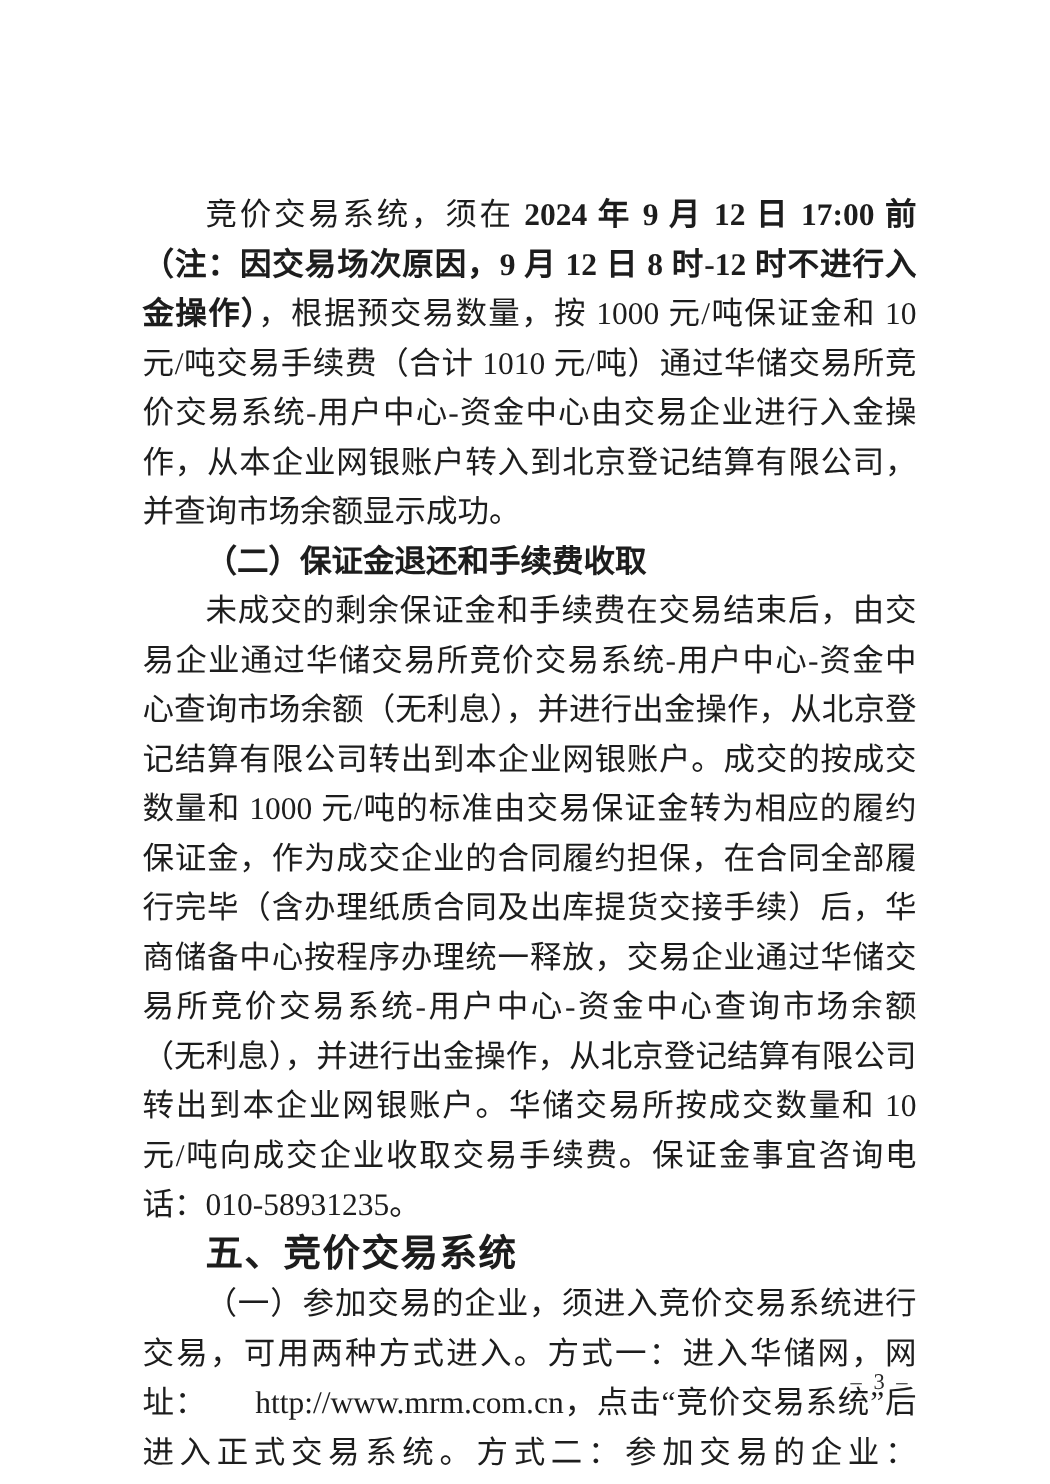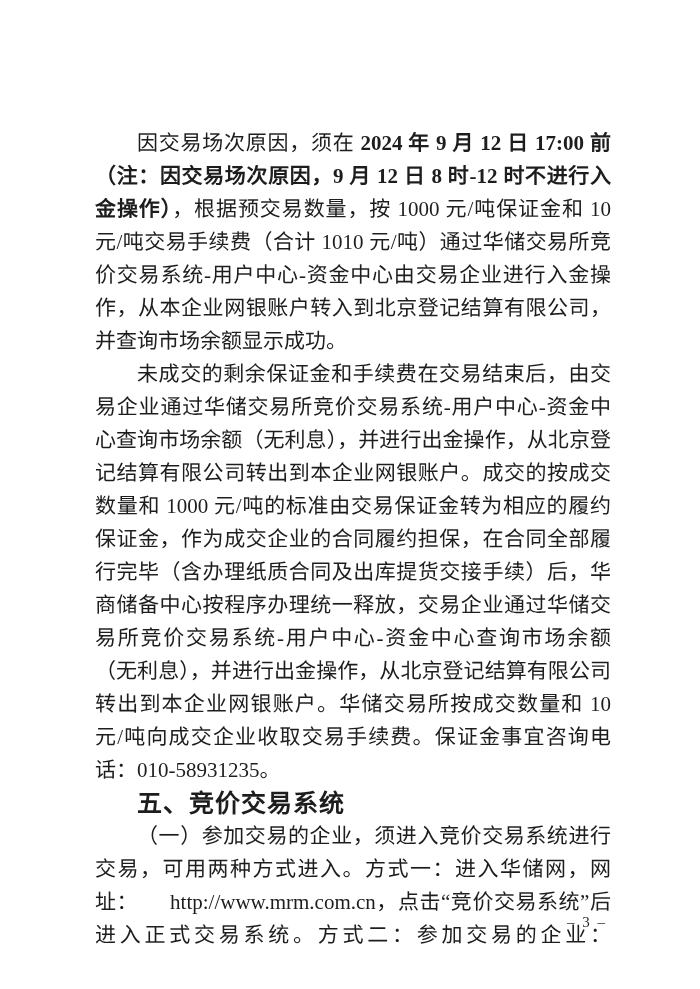--- a/index.html
+++ b/index.html
@@ -63,23 +63,24 @@
   }
 </style>
 </head>
 <body>
 
 <div class="page">
 
   <div class="doc">
 
     <p>
-      <span>因交易场次原因，须在 </span><span class="bold-run">2024 年 9 月 12 日 17:00 前（注：因交易场次原因，9 月 12 日 8 时-12 时不进行入金操作）</span><span>，根据预交易数量，按 1000 元/吨保证金和 10 元/吨交易手续费（合计 1010 元/吨）通过华储交易所竞价交易系统-用户中心-资金中心由交易企业进行入金操作，从本企业网银账户转入到北京登记结算有限公司，并查询市场余额显示成功。</span>
+      <span>竞价交易系统，须在 </span><span class="bold-run">2024 年 9 月 12 日 17:00 前（注：因交易场次原因，9 月 12 日 8 时-12 时不进行入金操作）</span><span>，根据预交易数量，按 1000 元/吨保证金和 10 元/吨交易手续费（合计 1010 元/吨）通过华储交易所竞价交易系统-用户中心-资金中心由交易企业进行入金操作，从本企业网银账户转入到北京登记结算有限公司，并查询市场余额显示成功。</span>
     </p>
 
+    <p class="sub-heading">（二）保证金退还和手续费收取</p>
 
     <p>未成交的剩余保证金和手续费在交易结束后，由交易企业通过华储交易所竞价交易系统-用户中心-资金中心查询市场余额（无利息），并进行出金操作，从北京登记结算有限公司转出到本企业网银账户。成交的按成交数量和 1000 元/吨的标准由交易保证金转为相应的履约保证金，作为成交企业的合同履约担保，在合同全部履行完毕（含办理纸质合同及出库提货交接手续）后，华商储备中心按程序办理统一释放，交易企业通过华储交易所竞价交易系统-用户中心-资金中心查询市场余额（无利息），并进行出金操作，从北京登记结算有限公司转出到本企业网银账户。华储交易所按成交数量和 10 元/吨向成交企业收取交易手续费。保证金事宜咨询电话：010-58931235。</p>
 
     <p class="section-heading">五、竞价交易系统</p>
 
     <p class="stretch-last">
       <span>（一）参加交易的企业，须进入竞价交易系统进行交易，可用两种方式进入。方式一：进入华储网，网址：</span><span class="url-run">http://www.mrm.com.cn</span><span>，点击“竞价交易系统”后进入正式交易系统。方式二：参加交易的企业：</span>
     </p>
 
   </div>

